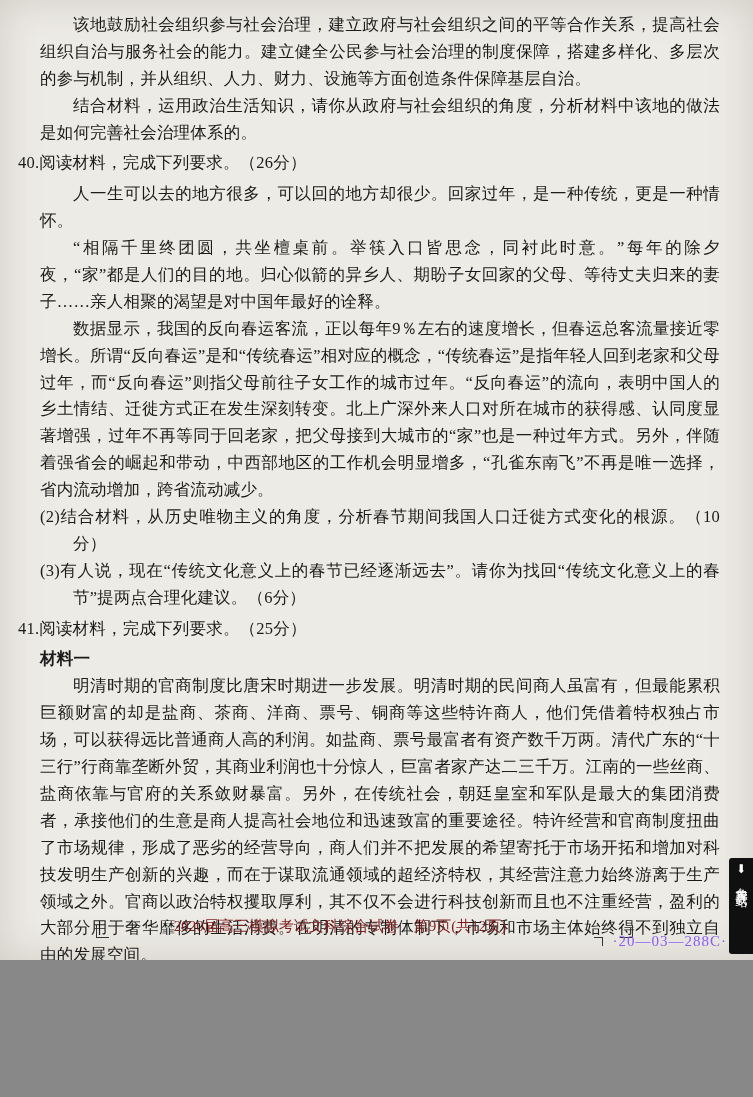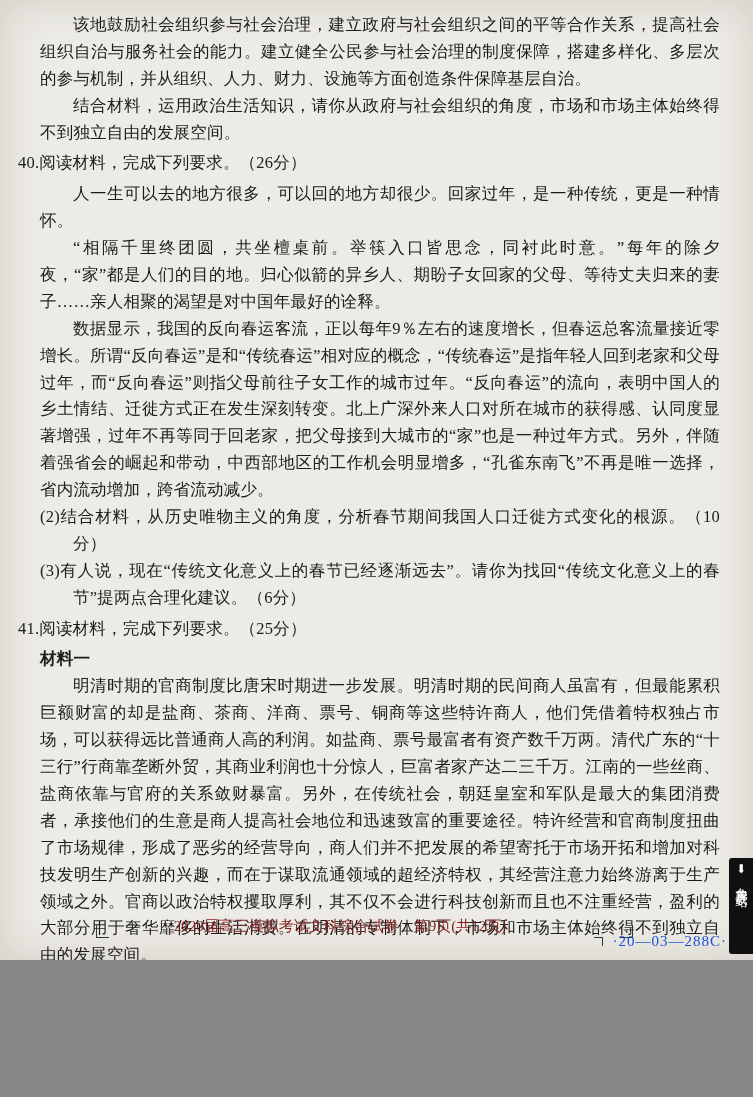--- a/index.html
+++ b/index.html
@@ -38,21 +38,21 @@
     width: 680px;
     text-align: center;
     font-size: 15px;
     color: #7f1d1d;
   }
   .footer-code {
     position: absolute;
     bottom: 10px;
     right: 26px;
     font-size: 15px;
-    color: #1d4ed8;
+    color: #8b5cf6;
     letter-spacing: 1px;
   }
   .crop-mark {
     position: absolute;
     width: 12px;
     height: 12px;
   }
   .crop-mark.left {
     left: 96px; bottom: 22px;
     border-left: 1.5px solid #333;
@@ -99,21 +99,21 @@
     font-family: "Liberation Sans", "DejaVu Sans", sans-serif;
   }
 </style>
 </head>
 <body>
 
 <div class="page">
 
   <div class="content">
     <p class="para">该地鼓励社会组织参与社会治理，建立政府与社会组织之间的平等合作关系，提高社会组织自治与服务社会的能力。建立健全公民参与社会治理的制度保障，搭建多样化、多层次的参与机制，并从组织、人力、财力、设施等方面创造条件保障基层自治。</p>
-    <p class="para">结合材料，运用政治生活知识，请你从政府与社会组织的角度，市场和市场主体始终得不到独立自由的发展空间。</p>
+    <p class="para">结合材料，运用政治生活知识，请你从政府与社会组织的角度，分析材料中该地的做法是如何完善社会治理体系的。</p>
 
     <p class="q-title">40.阅读材料，完成下列要求。（26分）</p>
     <p class="para">人一生可以去的地方很多，可以回的地方却很少。回家过年，是一种传统，更是一种情怀。</p>
     <p class="para">“相隔千里终团圆，共坐檀桌前。举筷入口皆思念，同衬此时意。”每年的除夕夜，“家”都是人们的目的地。归心似箭的异乡人、期盼子女回家的父母、等待丈夫归来的妻子……亲人相聚的渴望是对中国年最好的诠释。</p>
     <p class="para">数据显示，我国的反向春运客流，正以每年9％左右的速度增长，但春运总客流量接近零增长。所谓“反向春运”是和“传统春运”相对应的概念，“传统春运”是指年轻人回到老家和父母过年，而“反向春运”则指父母前往子女工作的城市过年。“反向春运”的流向，表明中国人的乡土情结、迁徙方式正在发生深刻转变。北上广深外来人口对所在城市的获得感、认同度显著增强，过年不再等同于回老家，把父母接到大城市的“家”也是一种过年方式。另外，伴随着强省会的崛起和带动，中西部地区的工作机会明显增多，“孔雀东南飞”不再是唯一选择，省内流动增加，跨省流动减少。</p>
     <p class="sub-q">(2)结合材料，从历史唯物主义的角度，分析春节期间我国人口迁徙方式变化的根源。（10分）</p>
     <p class="sub-q">(3)有人说，现在“传统文化意义上的春节已经逐渐远去”。请你为找回“传统文化意义上的春节”提两点合理化建议。（6分）</p>
 
     <p class="q-title">41.阅读材料，完成下列要求。（25分）</p>
     <p class="material-label">材料一</p>

